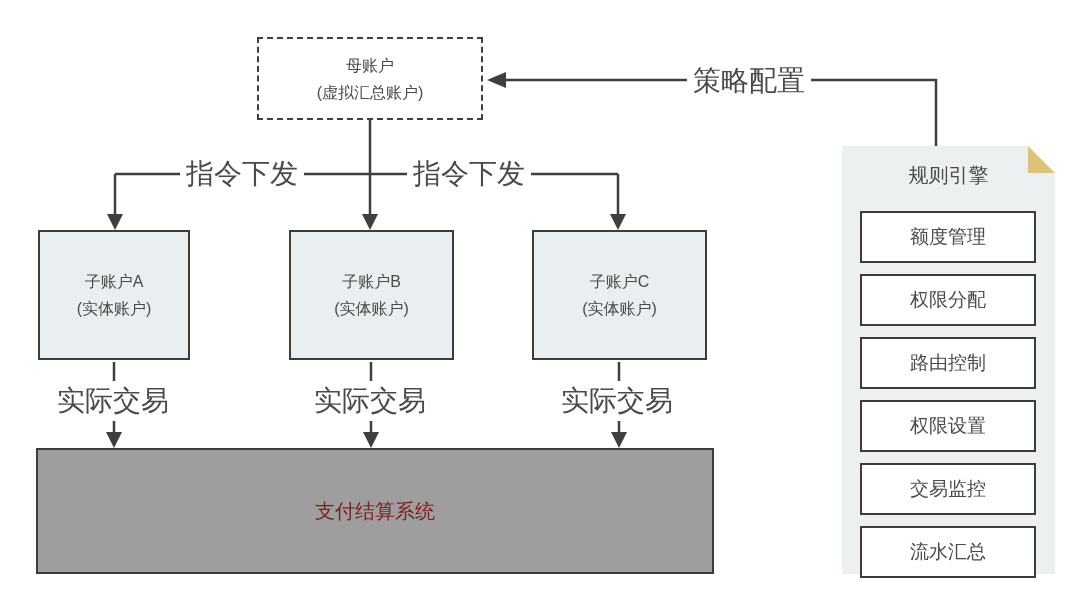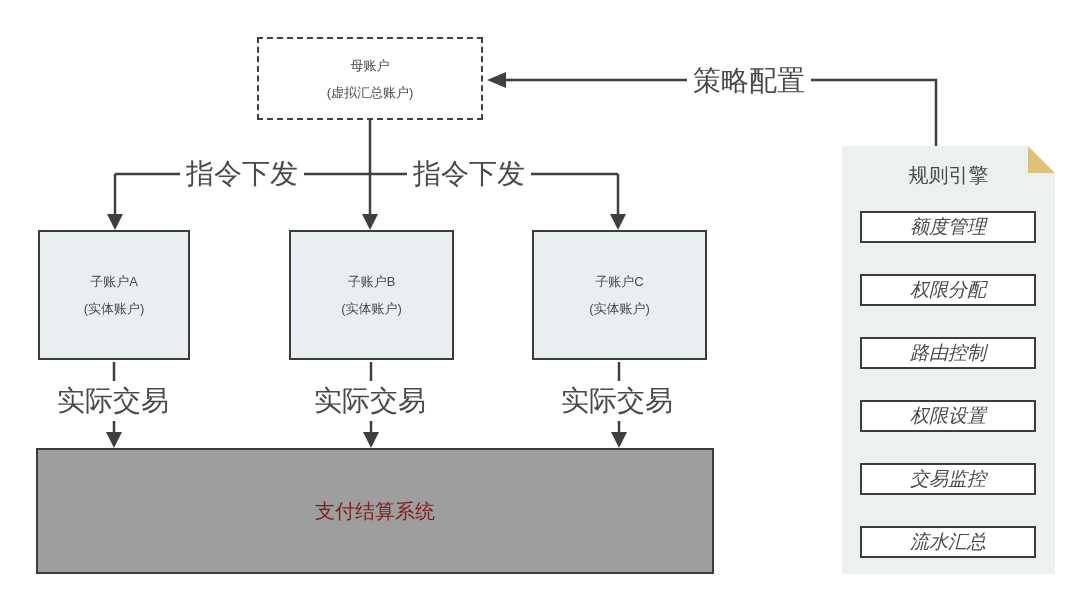--- a/index.html
+++ b/index.html
@@ -32,21 +32,21 @@
     width: 100%;
     height: 100%;
   }
   .node {
     position: absolute;
     display: flex;
     flex-direction: column;
     align-items: center;
     justify-content: center;
     text-align: center;
-    font-size: 13px;
+    font-size: 16px;
     line-height: 27px;
     color: var(--text);
   }
   .parent-box {
     left: 257px; top: 37px; width: 226px; height: 83px;
     border: 2px dashed var(--line);
     background: var(--bg);
   }
   .child-box {
     border: 2px solid var(--box-border);
@@ -88,29 +88,28 @@
   }
   .rule-panel .panel-title {
     position: absolute;
     left: 0; top: 16px; width: 100%;
     text-align: center;
     font-size: 20px;
     color: var(--text);
   }
   .rule-item {
     position: absolute;
-    left: 18px; width: 176px; height: 32px;
+    left: 18px; width: 176px; height: 52px;
     background: var(--item-fill);
     border: 2px solid var(--box-border);
     display: flex;
     align-items: center;
     justify-content: center;
     font-size: 19px;
     color: var(--text);
-    font-style: italic;
   }
   .ri-0 { top: 65px; }
   .ri-1 { top: 128px; }
   .ri-2 { top: 191px; }
   .ri-3 { top: 254px; }
   .ri-4 { top: 317px; }
   .ri-5 { top: 380px; }
 </style>
 </head>
 <body>

